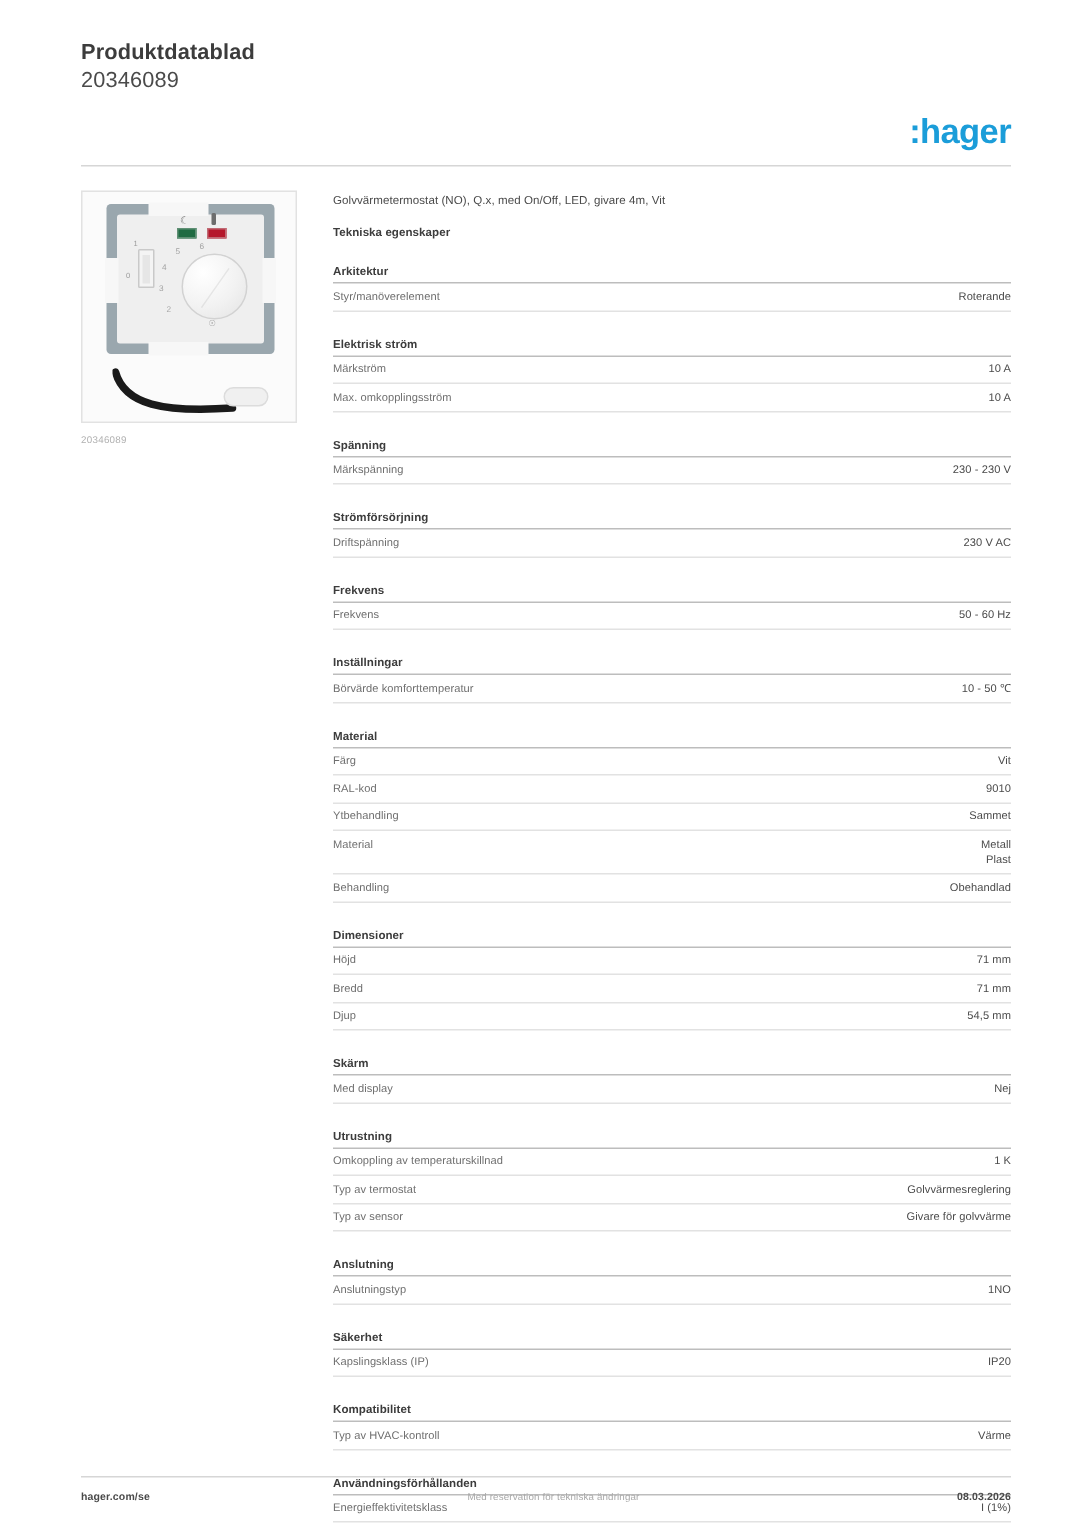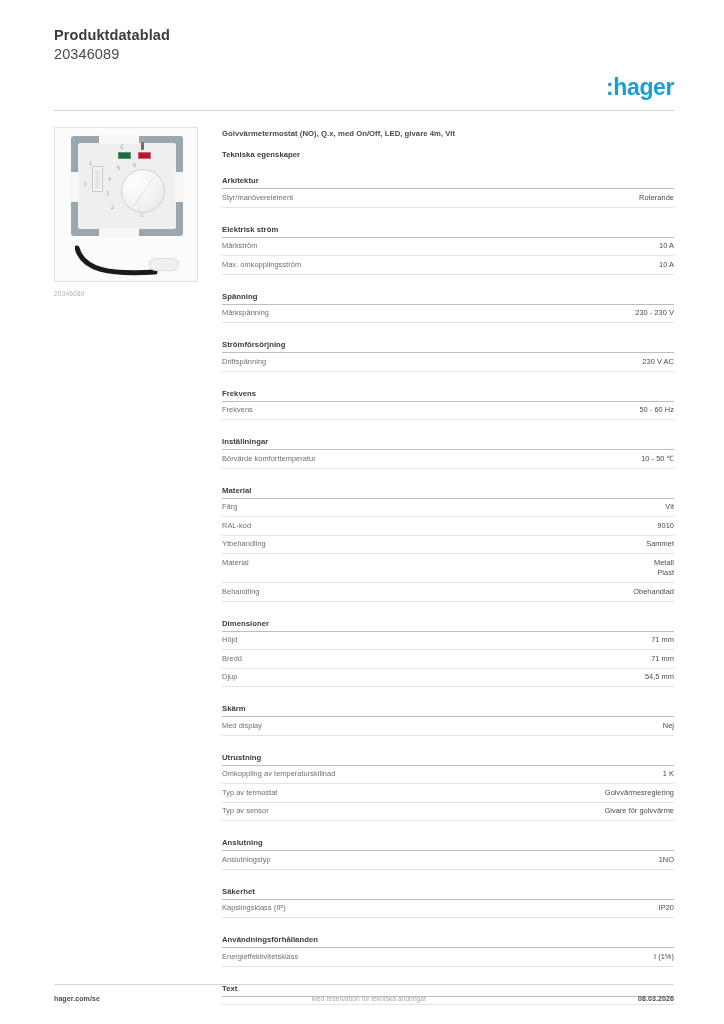--- a/index.html
+++ b/index.html
@@ -67,21 +67,21 @@
   .d6 { left: 62px; top: 26px; }
   .d-gear { left: 68px; top: 76px; }
 
   .cable { position: absolute; left: 4px; top: 108px; width: 92px; height: 34px; }
   .probe { position: absolute; left: 78px; top: 122px; width: 30px; height: 13px;
            background: #f0f0f0; border: 1px solid #dcdcdc; border-radius: 7px; }
 
   .img-caption { margin-top: 8px; font-size: 6.5px; color: #b0b0b0; letter-spacing: .2px; }
 
   
-  .product-name { font-size: 7.7px; color: #4a4a4a; letter-spacing: .05px; padding-top: 2px; font-weight: bold; }
+  .product-name { font-size: 7.7px; color: #4a4a4a; letter-spacing: .05px; padding-top: 2px; }
   .tech-heading { font-size: 7.7px; font-weight: bold; color: #3c3c3c; margin-top: 12px; letter-spacing: .05px; }
 
   .section { margin-top: 17px; }
   .section-title { font-size: 7.7px; font-weight: bold; color: #3c3c3c; letter-spacing: .05px;
                    padding-bottom: 3px; border-bottom: 1px solid #bdbdbd; }
   .row { display: flex; justify-content: space-between; align-items: flex-start;
          padding: 3.5px 0 3.5px; border-bottom: 1px solid #e2e2e2; }
   .row-label { font-size: 7.4px; color: #6e6e6e; letter-spacing: .05px; line-height: 1.42; }
   .row-value { font-size: 7.4px; color: #4a4a4a; letter-spacing: .05px; text-align: right; line-height: 1.42; white-space: pre-line; }
 
@@ -268,20 +268,27 @@
             </div>
           </div>
           <div class="section">
             <div class="section-title">Säkerhet</div>
             <div class="row">
               <div class="row-label">Kapslingsklass (IP)</div>
               <div class="row-value">IP20</div>
             </div>
           </div>
           <div class="section">
+            <div class="section-title">Kompatibilitet</div>
+            <div class="row">
+              <div class="row-label">Typ av HVAC-kontroll</div>
+              <div class="row-value">Värme</div>
+            </div>
+          </div>
+          <div class="section">
             <div class="section-title">Användningsförhållanden</div>
             <div class="row">
               <div class="row-label">Energieffektivitetsklass</div>
               <div class="row-value">I (1%)</div>
             </div>
           </div>
           <div class="section">
             <div class="section-title">Text</div>
             <div class="row"></div>
           </div>

